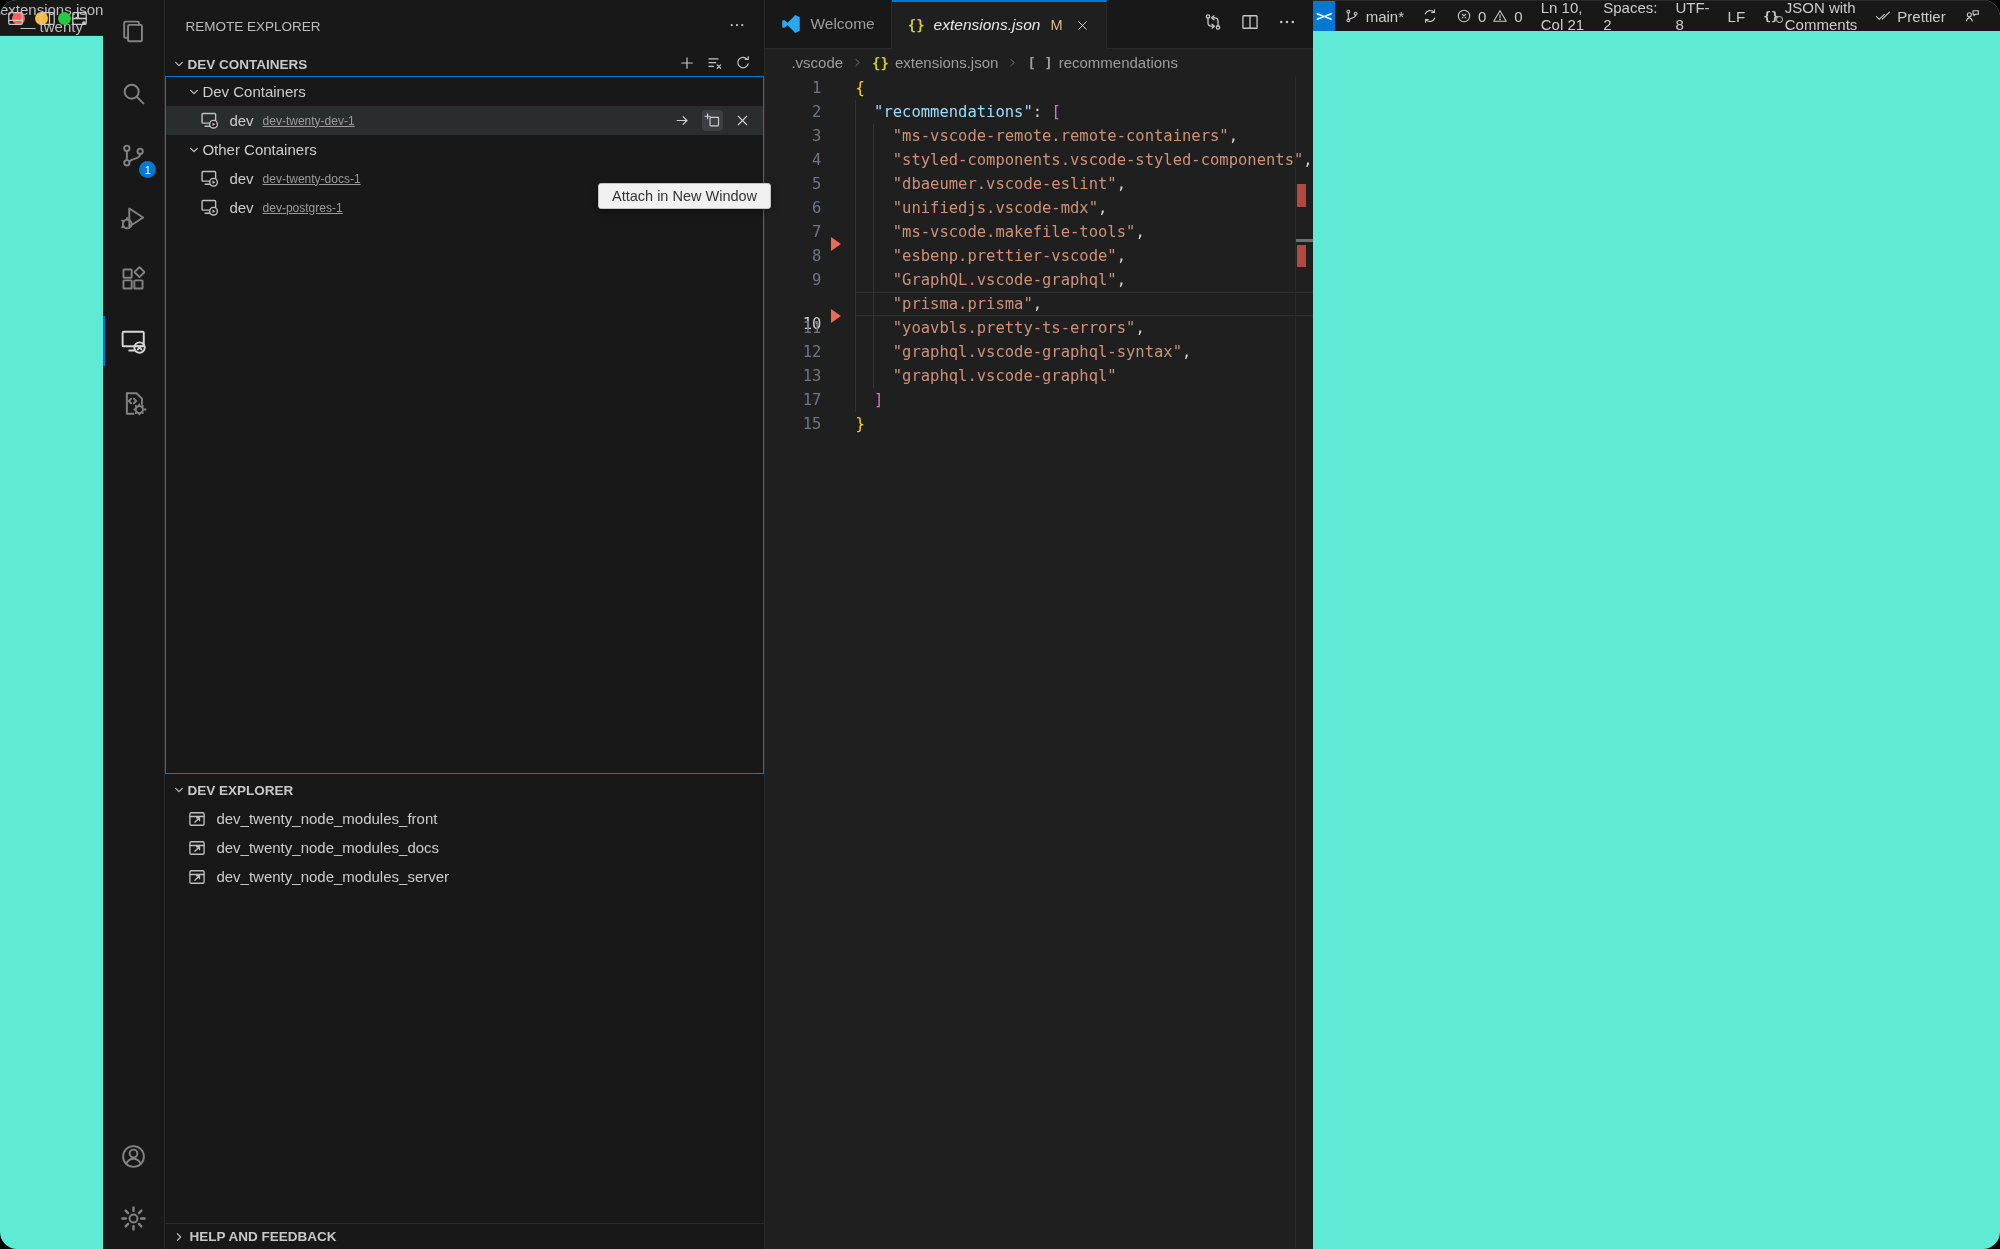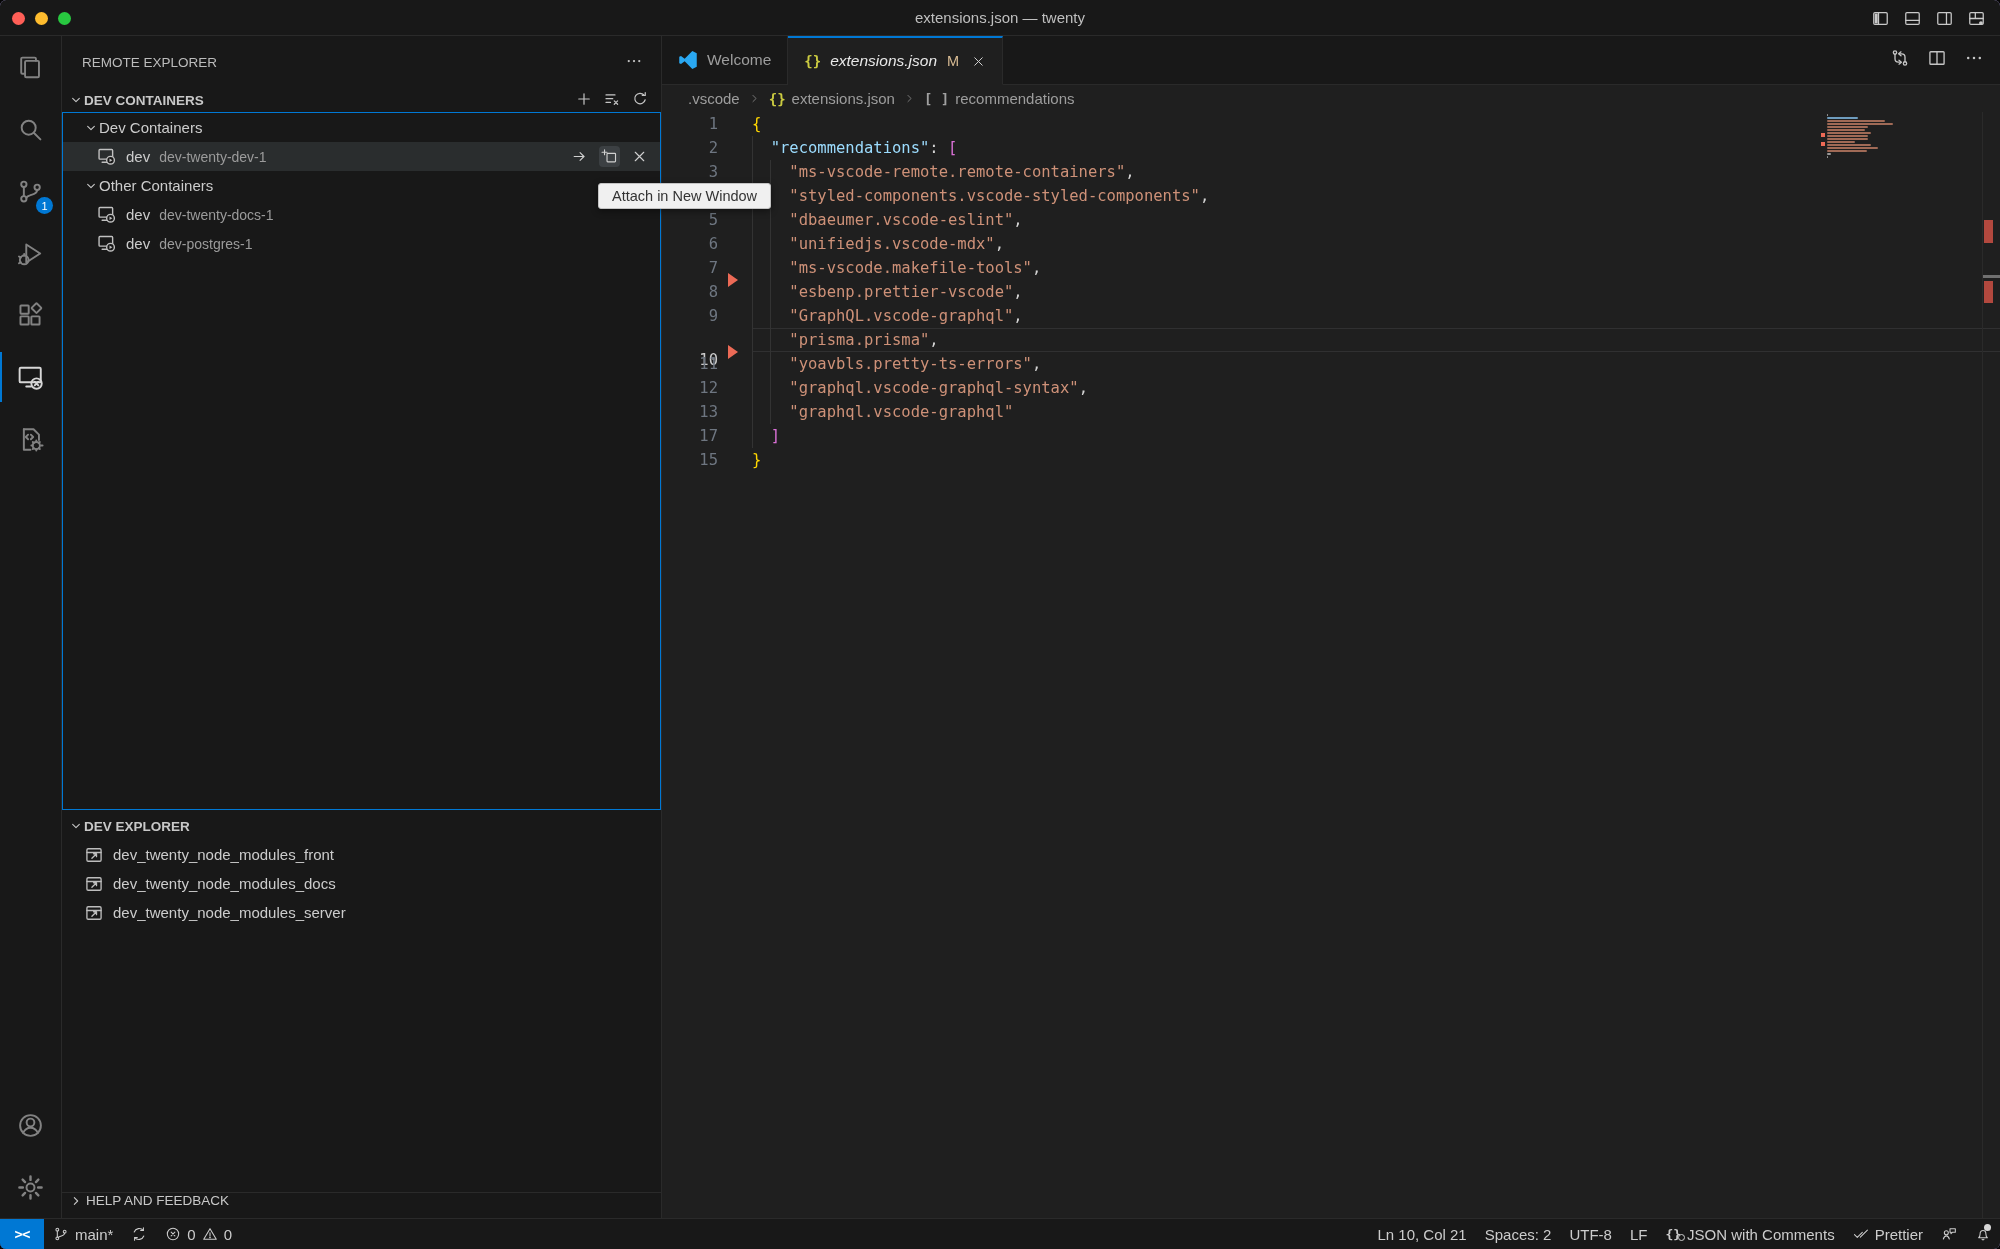--- a/index.html
+++ b/index.html
@@ -1,17 +1,17 @@
 <!DOCTYPE html>
 <html><head>
 <meta charset="utf-8">
 <style>
   * { box-sizing: border-box; margin: 0; padding: 0; }
   html,body { width:2000px; height:1249px; background:#050505; font-family:"Liberation Sans","DejaVu Sans",sans-serif; }
-  .window { position:absolute; inset:0; border-radius:6px; overflow:hidden; background:#c4b5fd; display:flex; flex-direction:column; }
+  .window { position:absolute; inset:0; border-radius:17px; overflow:hidden; background:#5eead4; display:flex; }
 
   
   .titlebar { height:36px; background:#181818; border-bottom:1px solid #2a2a2a; position:relative; display:flex; align-items:center; flex:0 0 36px; }
   .lights { position:absolute; left:12px; top:0; height:36px; display:flex; align-items:center; gap:10px; }
   .light { width:13px; height:13px; border-radius:50%; }
   .light.red{ background:#ff5f57; } .light.yellow{ background:#febc2e; } .light.green{ background:#28c840; }
   .title-text { flex:1; text-align:center; color:#bfbfbf; font-size:15px; }
   .tb-icons { position:absolute; right:14px; top:0; height:36px; display:flex; align-items:center; gap:13px; color:#c9c9c9; }
   .tb-icons svg { width:19px; height:19px; display:block; }
 
@@ -35,31 +35,31 @@
   .dc-header { height:24px; flex:0 0 24px; }
   .dc-actions { margin-left:auto; display:flex; gap:10px; margin-right:12px; color:#c5c5c5; }
   .dc-actions svg { width:18px; height:18px; }
   .pane { height:698px; flex:0 0 698px; border:1px solid #0078d4; overflow:hidden; }
   .trow { height:29px; display:flex; align-items:center; font-size:15px; color:#cccccc; position:relative; }
   .trow.group { padding-left:20px; }
   .trow.item { padding-left:33px; }
   .trow.item.hovered { background:#2a2d2e; }
   .trow .ticon { width:21px; height:21px; margin-right:9px; color:#c0c0c0; flex:0 0 21px; }
   .trow .ticon svg { width:21px; height:21px; display:block; }
-  .trow .desc { color:#9b9b9b; margin-left:9px; font-size:14px; }
+  .trow .desc { color:#9b9b9b; margin-left:9px; font-size:12px;text-decoration:underline; }
   .row-actions { margin-left:auto; display:flex; align-items:center; gap:9px; margin-right:10px; color:#d0d0d0; }
   .row-actions .act { display:flex; padding:2px; border-radius:4px; }
   .row-actions .act.hl { background:#3c4043; }
   .row-actions svg { width:17px; height:17px; }
   .volumes-header { height:28px; flex:0 0 28px; margin-top:2px; }
   .vrow { height:29px; display:flex; align-items:center; padding-left:22px; font-size:15px; color:#cccccc; }
   .vrow .ticon { width:20px; height:20px; margin-right:9px; color:#bdbdbd; }
   .vrow .ticon svg { width:20px; height:20px; display:block; }
   .sidebar-spacer { flex:1; }
-  .help-row { height:26px; flex:0 0 26px; border-top:1px solid #2a2a2a; display:flex; align-items:flex-start; color:#c8c8c8; font-size:13.5px; font-weight:normal; padding-left:6px; }
+  .help-row { height:26px; flex:0 0 26px; border-top:1px solid #2a2a2a; display:flex; align-items:center; color:#c8c8c8; font-size:13.5px; font-weight:bold; padding-left:6px; }
   .help-row svg { width:16px; height:16px; margin-right:2px; }
 
   
   .editor { flex:1; display:flex; flex-direction:column; background:#1f1f1f; min-width:0; }
   .tabbar { height:49px; flex:0 0 49px; background:#181818; border-bottom:1px solid #2a2a2a; display:flex; align-items:stretch; position:relative; }
   .tab { display:flex; align-items:center; padding:0 16px; font-size:15.5px; border-right:1px solid #2a2a2a; color:#9d9d9d; cursor:pointer; position:relative; }
   .tab .tab-icon { margin-right:9px; display:flex; }
   .tab .tab-icon svg { width:20px; height:20px; }
   .tab.active { background:#1f1f1f; color:#e8e8e8; border-top:2px solid #0078d4; margin-bottom:-1px; border-bottom:1px solid #1f1f1f; }
   .tab.active .fname { font-style:italic; }

